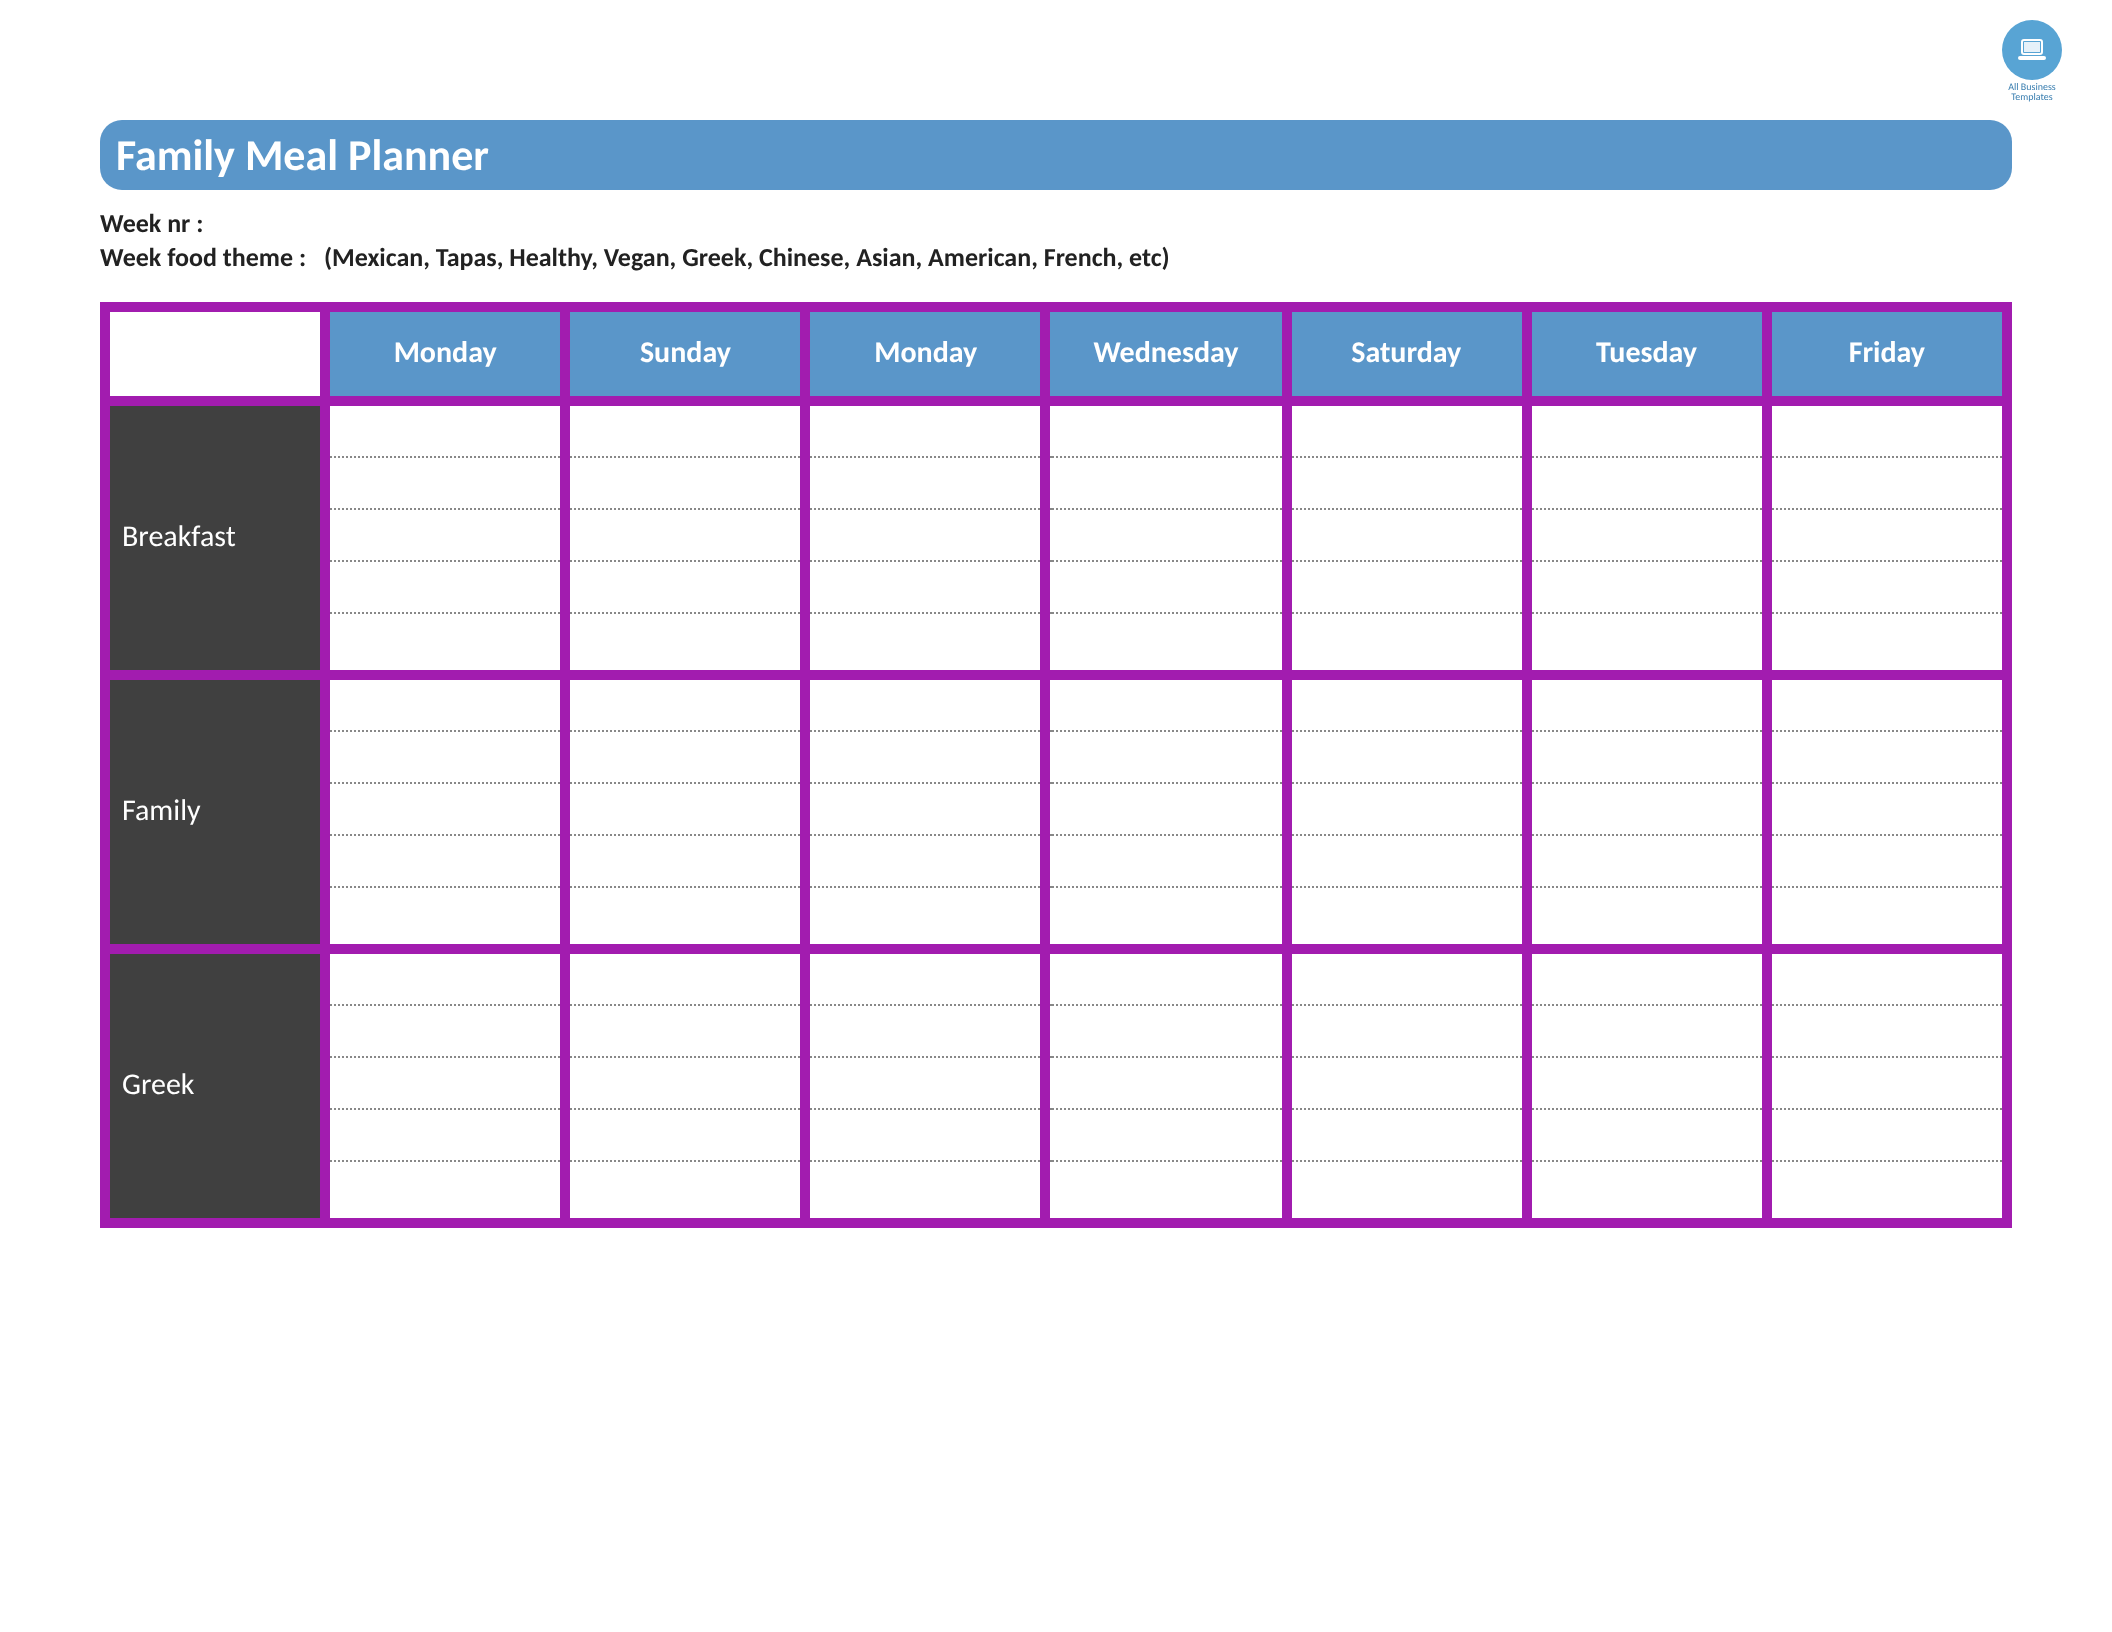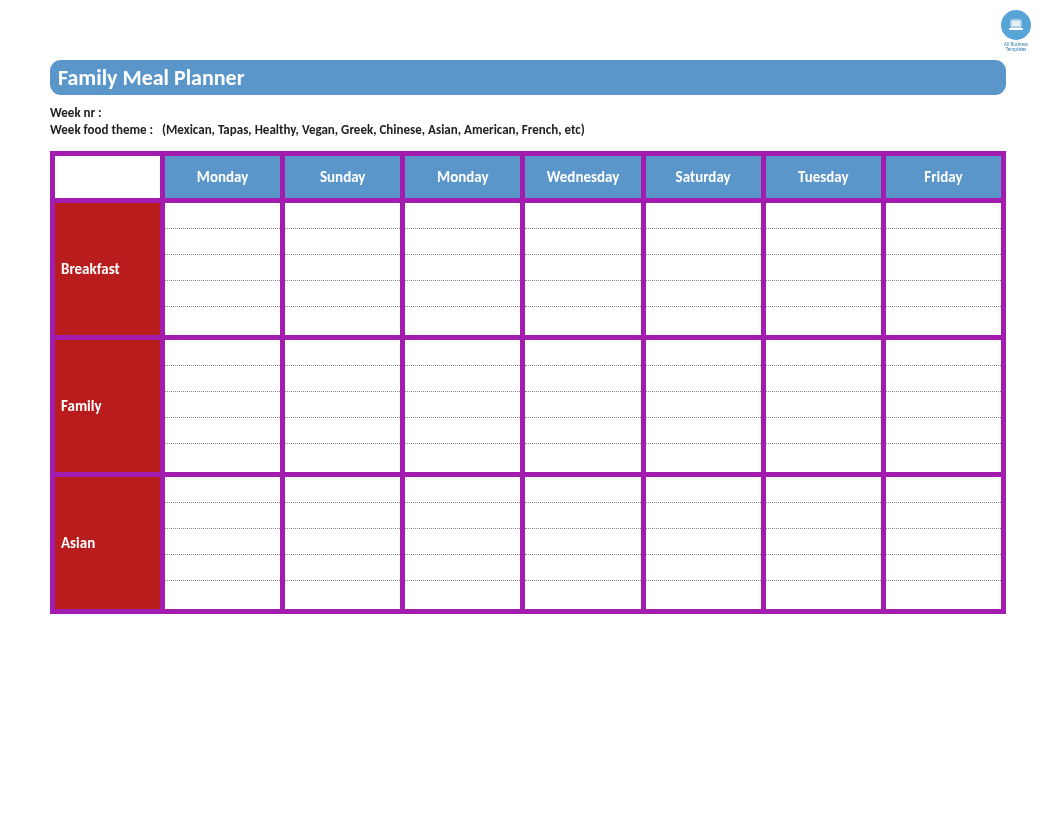--- a/index.html
+++ b/index.html
@@ -75,23 +75,23 @@
   }
   th.dayhdr {
     background: #5a96c9;
     color: #ffffff;
     font-weight: bold;
     font-size: 15px;
     padding: 12px 4px;
     text-align: center;
   }
   th.mealhdr {
-    background: #b91c1c;
+    background: #404040;
     color: #ffffff;
-    font-weight: bold;
+    font-weight: normal;
     font-size: 15px;
     text-align: left;
     padding-left: 6px;
     vertical-align: middle;
     height: 130px;
   }
   td.slot {
     background: #ffffff;
     padding: 0;
     vertical-align: top;
@@ -288,21 +288,21 @@
               <div class="slot-inner">
                 <div class="slot-line"></div>
                 <div class="slot-line"></div>
                 <div class="slot-line"></div>
                 <div class="slot-line"></div>
                 <div class="slot-line"></div>
               </div>
             </td>
           </tr>
           <tr>
-            <th class="mealhdr">Asian</th>
+            <th class="mealhdr">Greek</th>
             <td class="slot">
               <div class="slot-inner">
                 <div class="slot-line"></div>
                 <div class="slot-line"></div>
                 <div class="slot-line"></div>
                 <div class="slot-line"></div>
                 <div class="slot-line"></div>
               </div>
             </td>
             <td class="slot">

